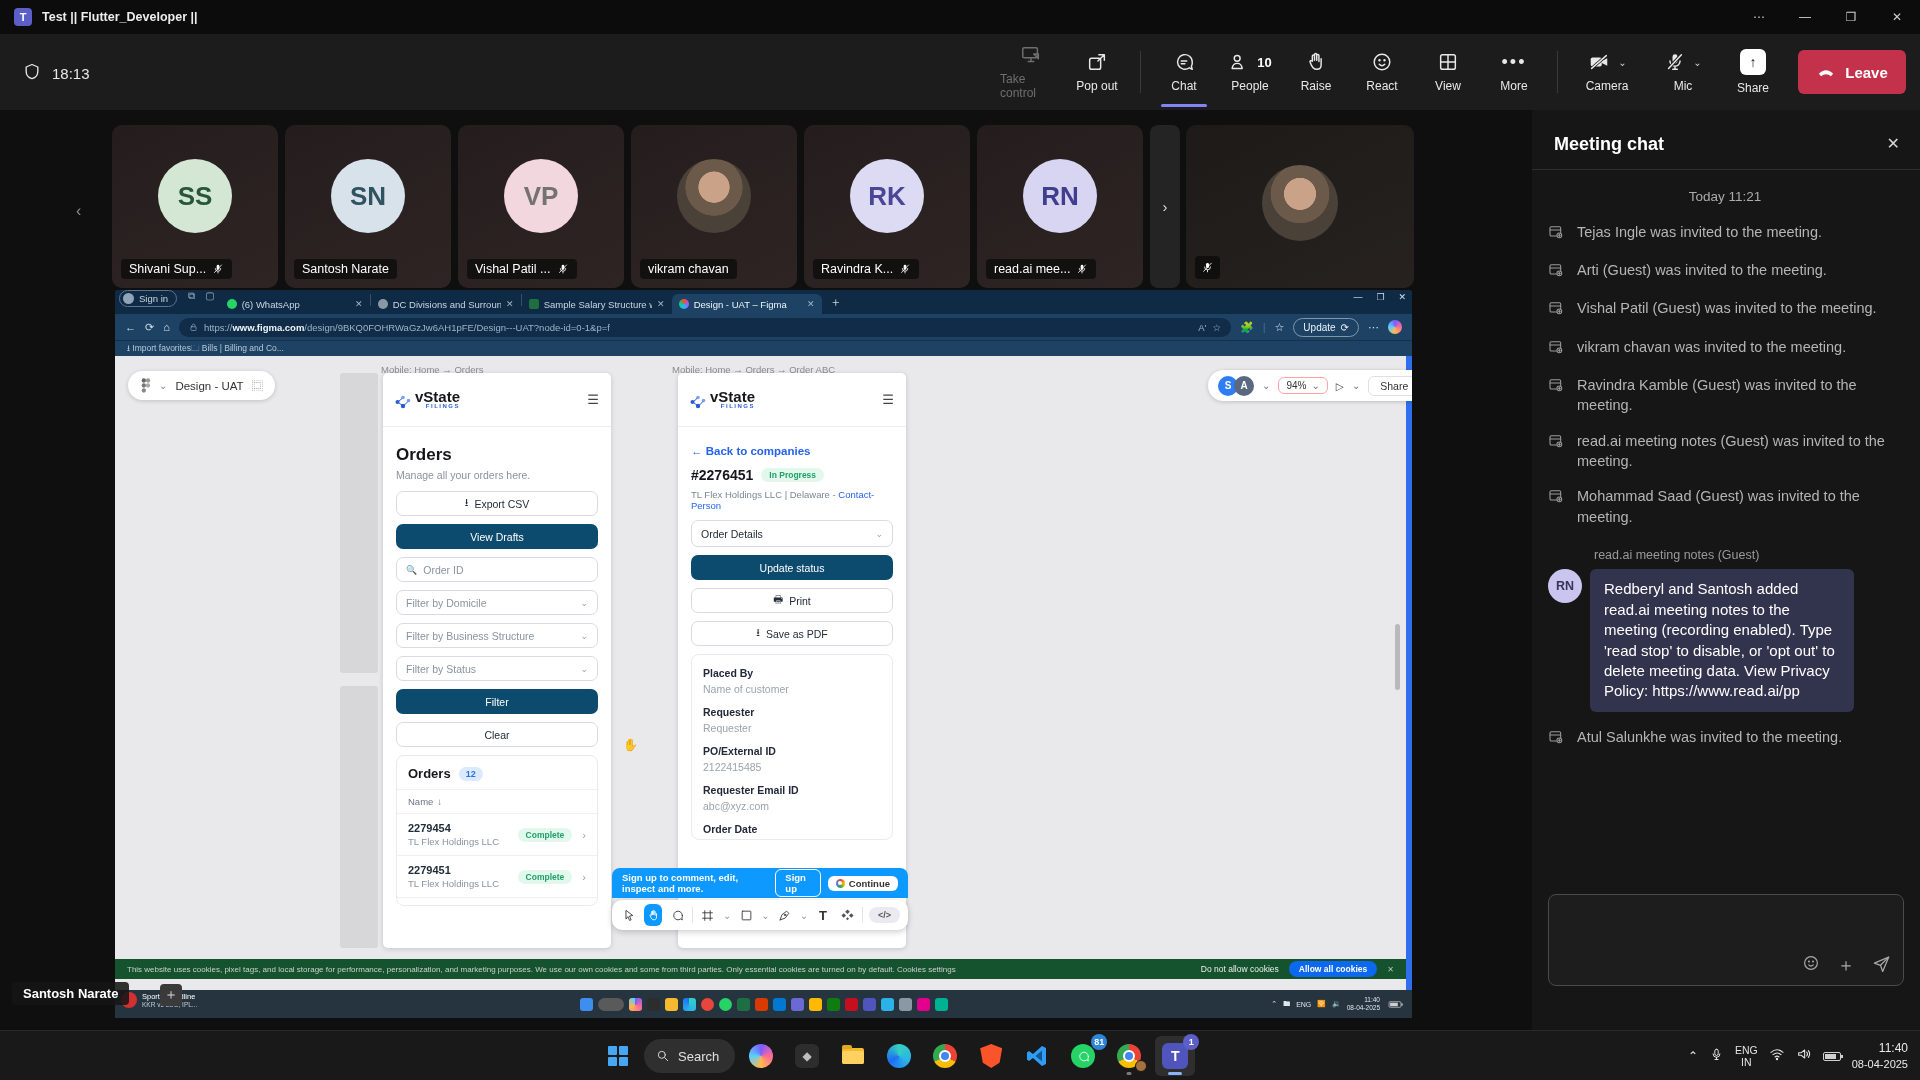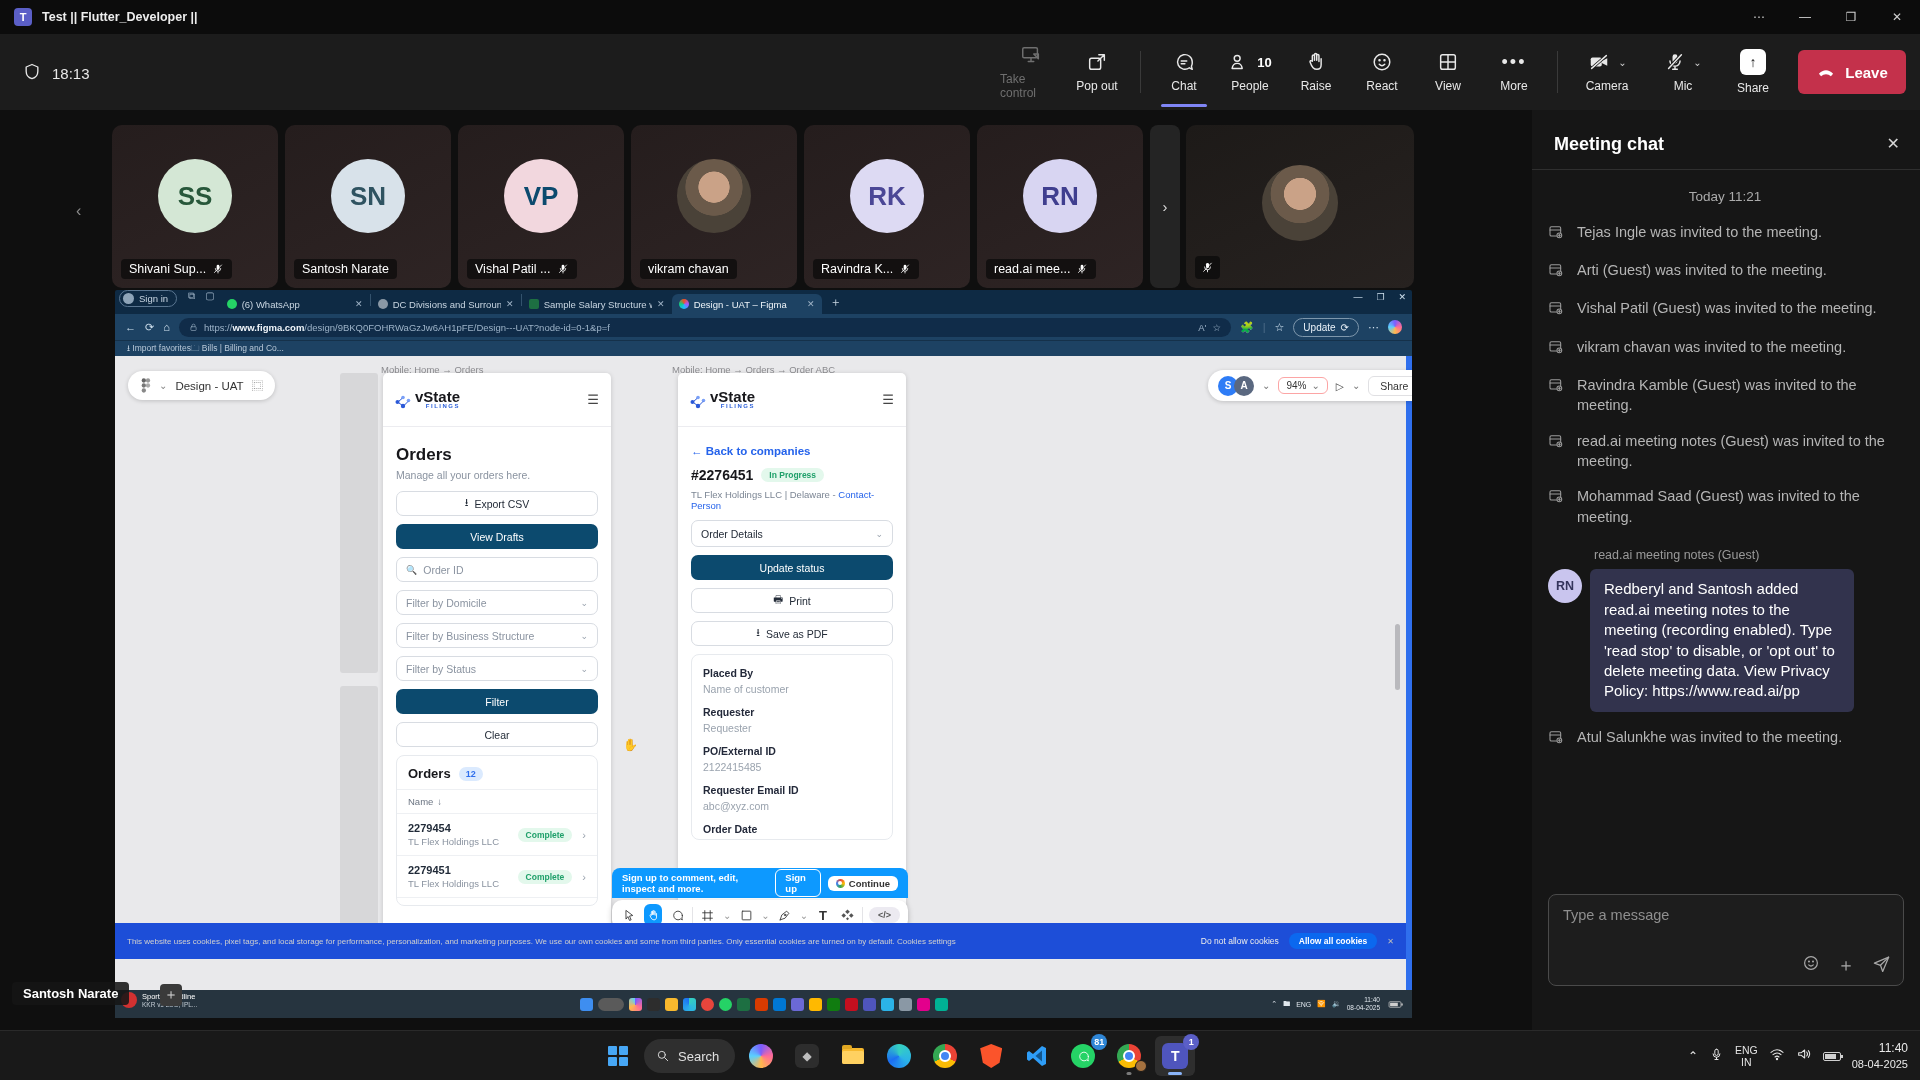--- a/index.html
+++ b/index.html
@@ -100,21 +100,21 @@
   .gdot{width:9px;height:9px;border-radius:50%;background:conic-gradient(#ea4335,#fbbc05,#34a853,#4285f4,#ea4335);position:relative}
   .gdot::after{content:"";position:absolute;inset:2.5px;background:#fff;border-radius:50%}
   .ftoolbar{position:absolute;left:497px;top:544px;width:296px;height:30px;background:#fff;border-radius:10px;box-shadow:0 2px 6px rgba(0,0,0,.2);display:flex;align-items:center;gap:6px;padding:0 8px;color:#333}
   .fti{width:22px;height:22px;display:flex;align-items:center;justify-content:center;border-radius:6px;font-size:11px}
   .fti.active{background:#0d99ff;color:#fff}
   .ftd{width:1px;height:16px;background:#e4e4e7}
   .devpill{background:#eceaf1;border-radius:8px;padding:3px 9px;font-size:9px;color:#555;font-weight:bold}
   .scrollthumb{position:absolute;left:1280px;top:268px;width:5px;height:66px;background:#b9b9bd;border-radius:3px}
   .bluestrip{position:absolute;right:0;top:0;bottom:0;width:6px;background:#2f6fed}
   .handcur{position:absolute;left:508px;top:382px;font-size:12px;color:#3c3c3c}
-  .cookie{position:absolute;left:0;right:6px;bottom:31px;height:36px;background:#1d4ed8;display:flex;align-items:center;gap:10px;padding:0 12px;color:#cfcfcf;font-size:8px}
+  .cookie{position:absolute;left:0;right:6px;bottom:11px;height:20px;background:#14532d;display:flex;align-items:center;gap:10px;padding:0 12px;color:#cfcfcf;font-size:8px}
   .cookie .deny{color:#ececec;font-size:8.5px;margin-left:auto;white-space:nowrap}
   .cookie .allow{background:#0b68ef;color:#fff;font-size:8.5px;font-weight:bold;border-radius:10px;padding:3px 10px;white-space:nowrap}
   .minibar{height:28px;background:#26343f;position:relative;display:flex;align-items:center}
   .news{position:absolute;left:6px;top:2px;display:flex;align-items:center;gap:5px}
   .newsdot{width:16px;height:16px;border-radius:50%;background:#d23131}
   .newst1{font-size:7.5px;color:#fff;line-height:1.2}
   .newst2{font-size:6.5px;color:#c3ccd4;line-height:1.2}
   .miniicons{margin:0 auto;display:flex;gap:5px}
   .miniicons span{width:13px;height:13px;border-radius:3px;display:block}
   .minitray{position:absolute;right:8px;top:0;height:28px;display:flex;align-items:center;gap:6px;color:#dfe6ec;font-size:7px}
@@ -304,21 +304,21 @@
         </span>
       </div>
   </div>
   <div class="tile" style="left:285px">
     <div class="avatar" style="background:#d8e2ea;color:#2f5361">SN</div>
     <div class="namepill">
         <span>Santosh Narate</span>
       </div>
   </div>
   <div class="tile" style="left:458px">
-    <div class="avatar" style="background:#f2d7de;color:#0c4a6e">VP</div>
+    <div class="avatar" style="background:#f2d7de;color:#737373">VP</div>
     <div class="namepill">
         <span>Vishal Patil ...</span>
       <span class="micoff">
           <svg class="ic" width="12" height="12" viewBox="0 0 24 24">
             <rect x="9.3" y="3.5" width="5.4" height="10" rx="2.7" fill="currentColor" stroke="none"></rect>
             <path d="M6.5 11a5.5 5.5 0 0 0 11 0M12 16.5V20"></path>
             <path d="M5 19L19 4"></path>
           </svg>
         </span>
       </div>
@@ -799,21 +799,20 @@
             <rect x="3" y="4" width="16" height="14" rx="2"></rect>
             <path d="M3 9h16"></path>
             <circle cx="17" cy="17" r="4" fill="#161616" stroke="none"></circle>
             <circle cx="17" cy="17" r="3.6"></circle>
             <path d="M17 15.4v3.2M15.4 17h3.2"></path>
           </svg></span>
       <span>Atul Salunkhe was invited to the meeting.</span>
       </div>
   </div>
   <div class="chatinput">
-    <div class="cph">Type a message</div>
     <div class="cicons">
       <span><svg class="ic" width="18" height="18" viewBox="0 0 24 24">
             <circle cx="12" cy="12" r="8.5"></circle>
             <path d="M9 14.5c1.8 1.8 4.2 1.8 6 0"></path>
             <circle cx="9.3" cy="10" r=".6" fill="currentColor"></circle>
             <circle cx="14.7" cy="10" r=".6" fill="currentColor"></circle>
           </svg></span>
       <span style="font-size:18px">＋</span>
       <span><svg class="ic" width="19" height="19" viewBox="0 0 24 24">
             <path d="M3 11.5L21 4l-7.5 18-2.8-7.7z"></path>

